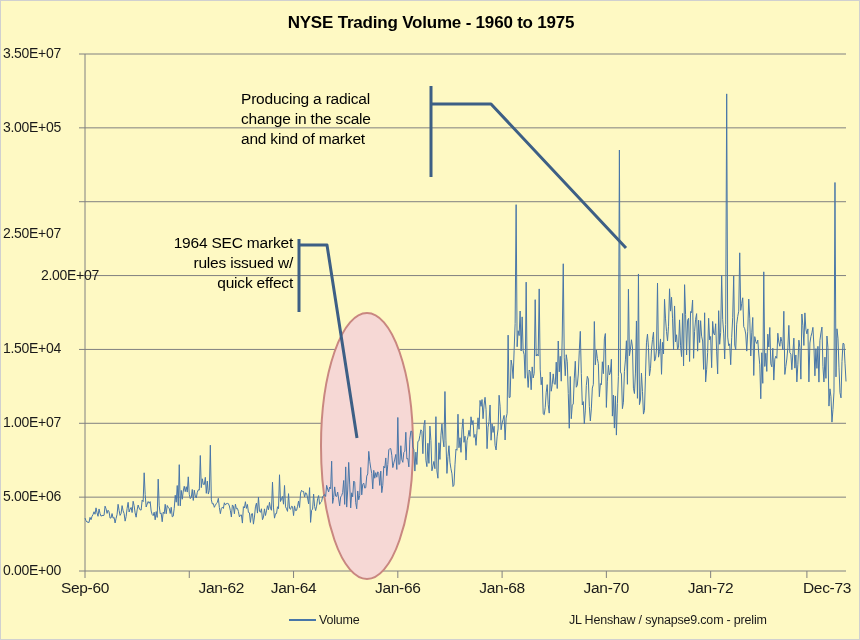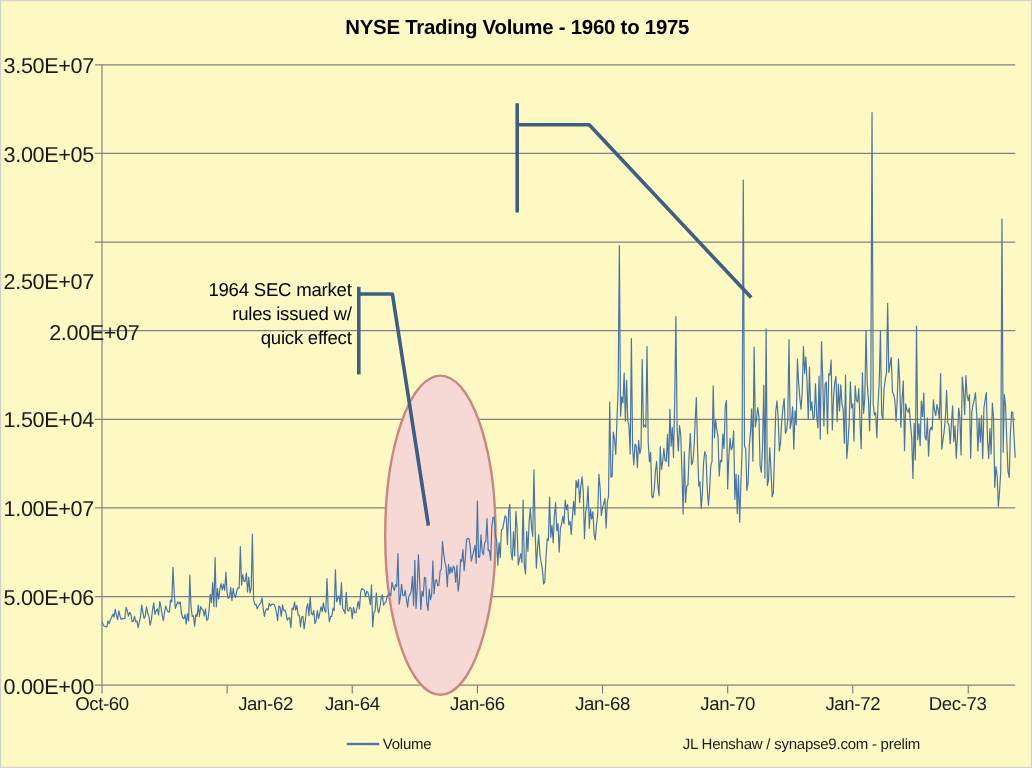--- a/index.html
+++ b/index.html
@@ -35,21 +35,21 @@
   #plot-svg {
     position: absolute;
     left: 0;
     top: 0;
   }
   .ytick-label {
     position: absolute;
     right: 0;
     width: 78px;
     text-align: left;
-    font-size: 18px;
+    font-size: 14px;
     color: #1a1a1a;
     letter-spacing: -0.3px;
     white-space: nowrap;
   }
   .ytick-wrap {
     position: absolute;
     left: 2px;
     width: 78px;
     height: 18px;
   }
@@ -184,30 +184,33 @@
         <div class="ytick-label">2.50E+07</div>
       </div>
       <div class="ytick-wrap" style="top: 117.857px;">
         <div class="ytick-label">3.00E+05</div>
       </div>
       <div class="ytick-wrap" style="top: 44px;">
         <div class="ytick-label">3.50E+07</div>
       </div>
     </div>
   <div id="xtick-labels">
-      <div class="xtick-label" style="left: 84px;">Oct-60</div>
+      <div class="xtick-label" style="left: 84px;">Sep-60</div>
       <div class="xtick-label" style="left: 188.274px; margin-left: 32px;">Jan-62</div>
       <div class="xtick-label" style="left: 292.548px;">Jan-64</div>
       <div class="xtick-label" style="left: 396.822px;">Jan-66</div>
       <div class="xtick-label" style="left: 501.096px;">Jan-68</div>
       <div class="xtick-label" style="left: 605.37px;">Jan-70</div>
       <div class="xtick-label" style="left: 709.644px;">Jan-72</div>
-      <div class="xtick-label" style="left: 797px;">Dec-73</div>
+      <div class="xtick-label" style="left: 826px;">Dec-73</div>
     </div>
 
+  <div class="annotation" id="annotation-top">Producing a radical
+change in the scale
+and kind of market</div>
 
   <div class="annotation" id="annotation-sec">1964 SEC  market
 rules issued w/
 quick effect</div>
 
   <div id="legend">
     <span id="legend-swatch"></span>
     <span id="legend-label">Volume</span>
   </div>
 

